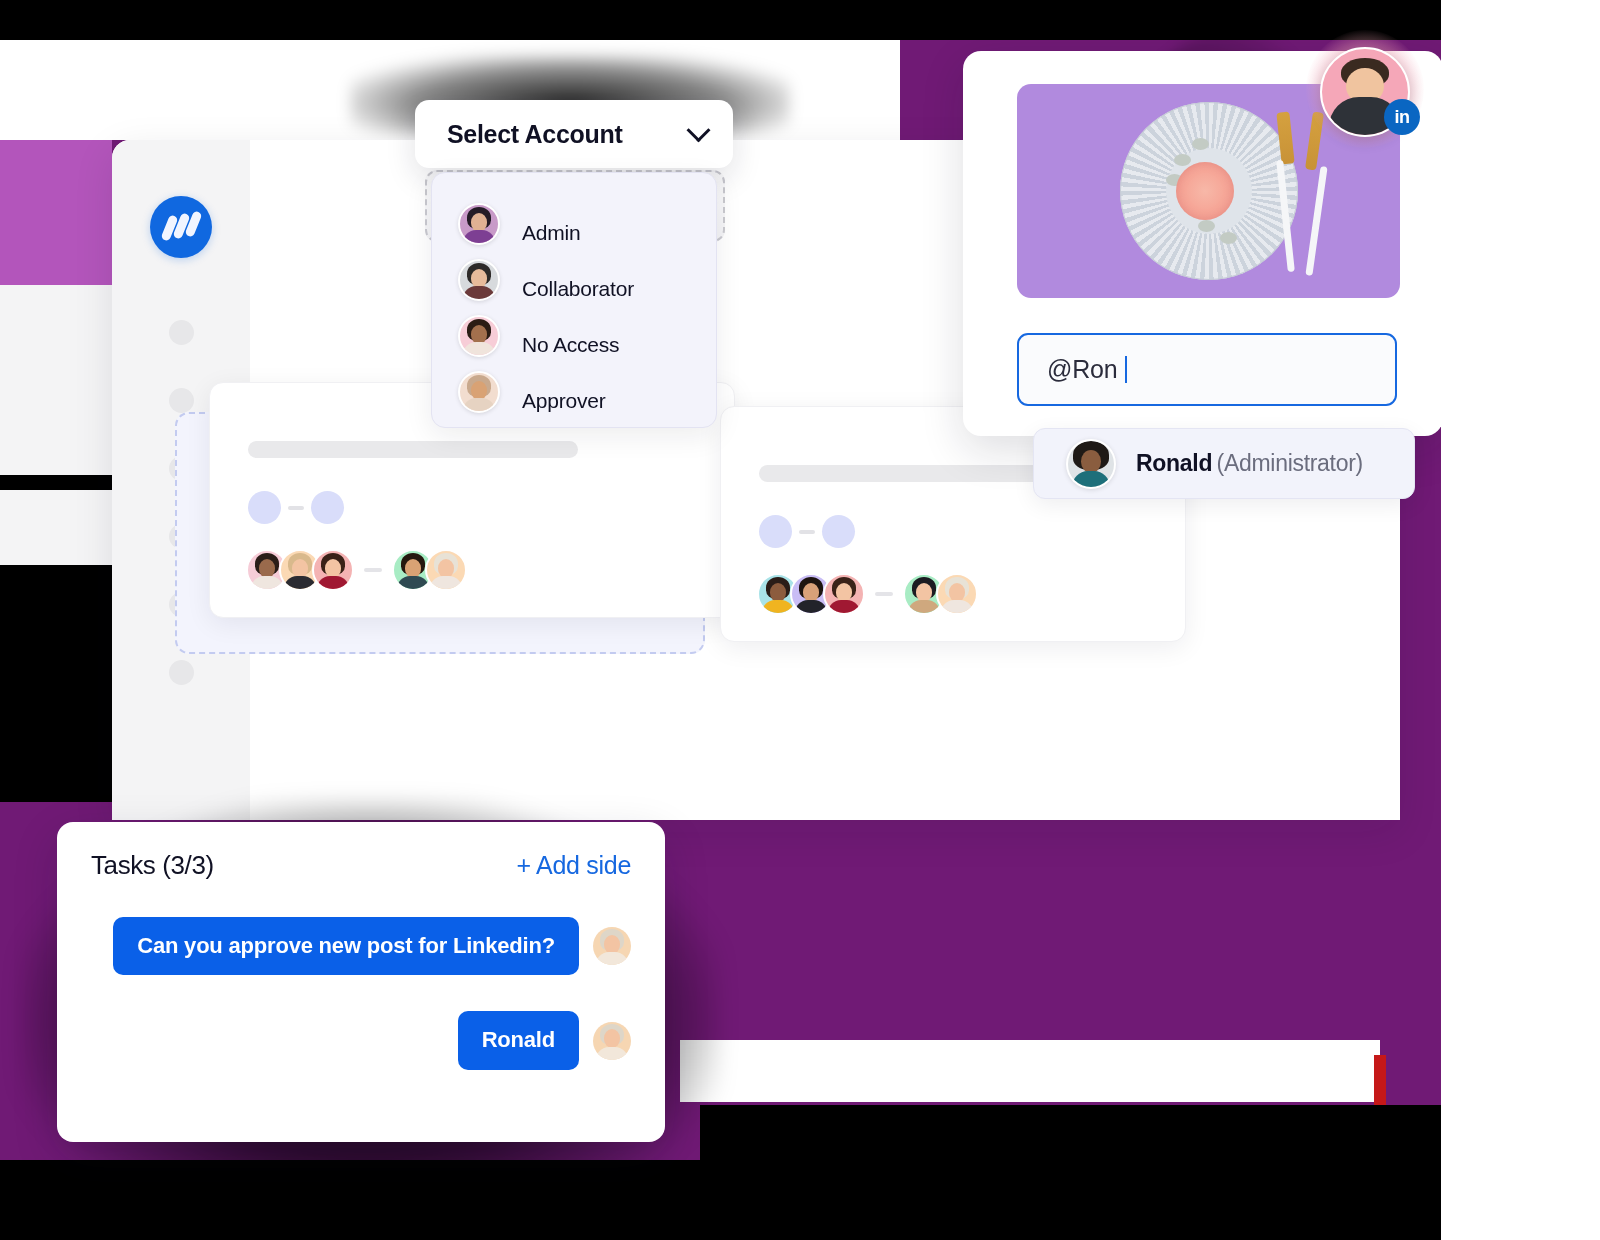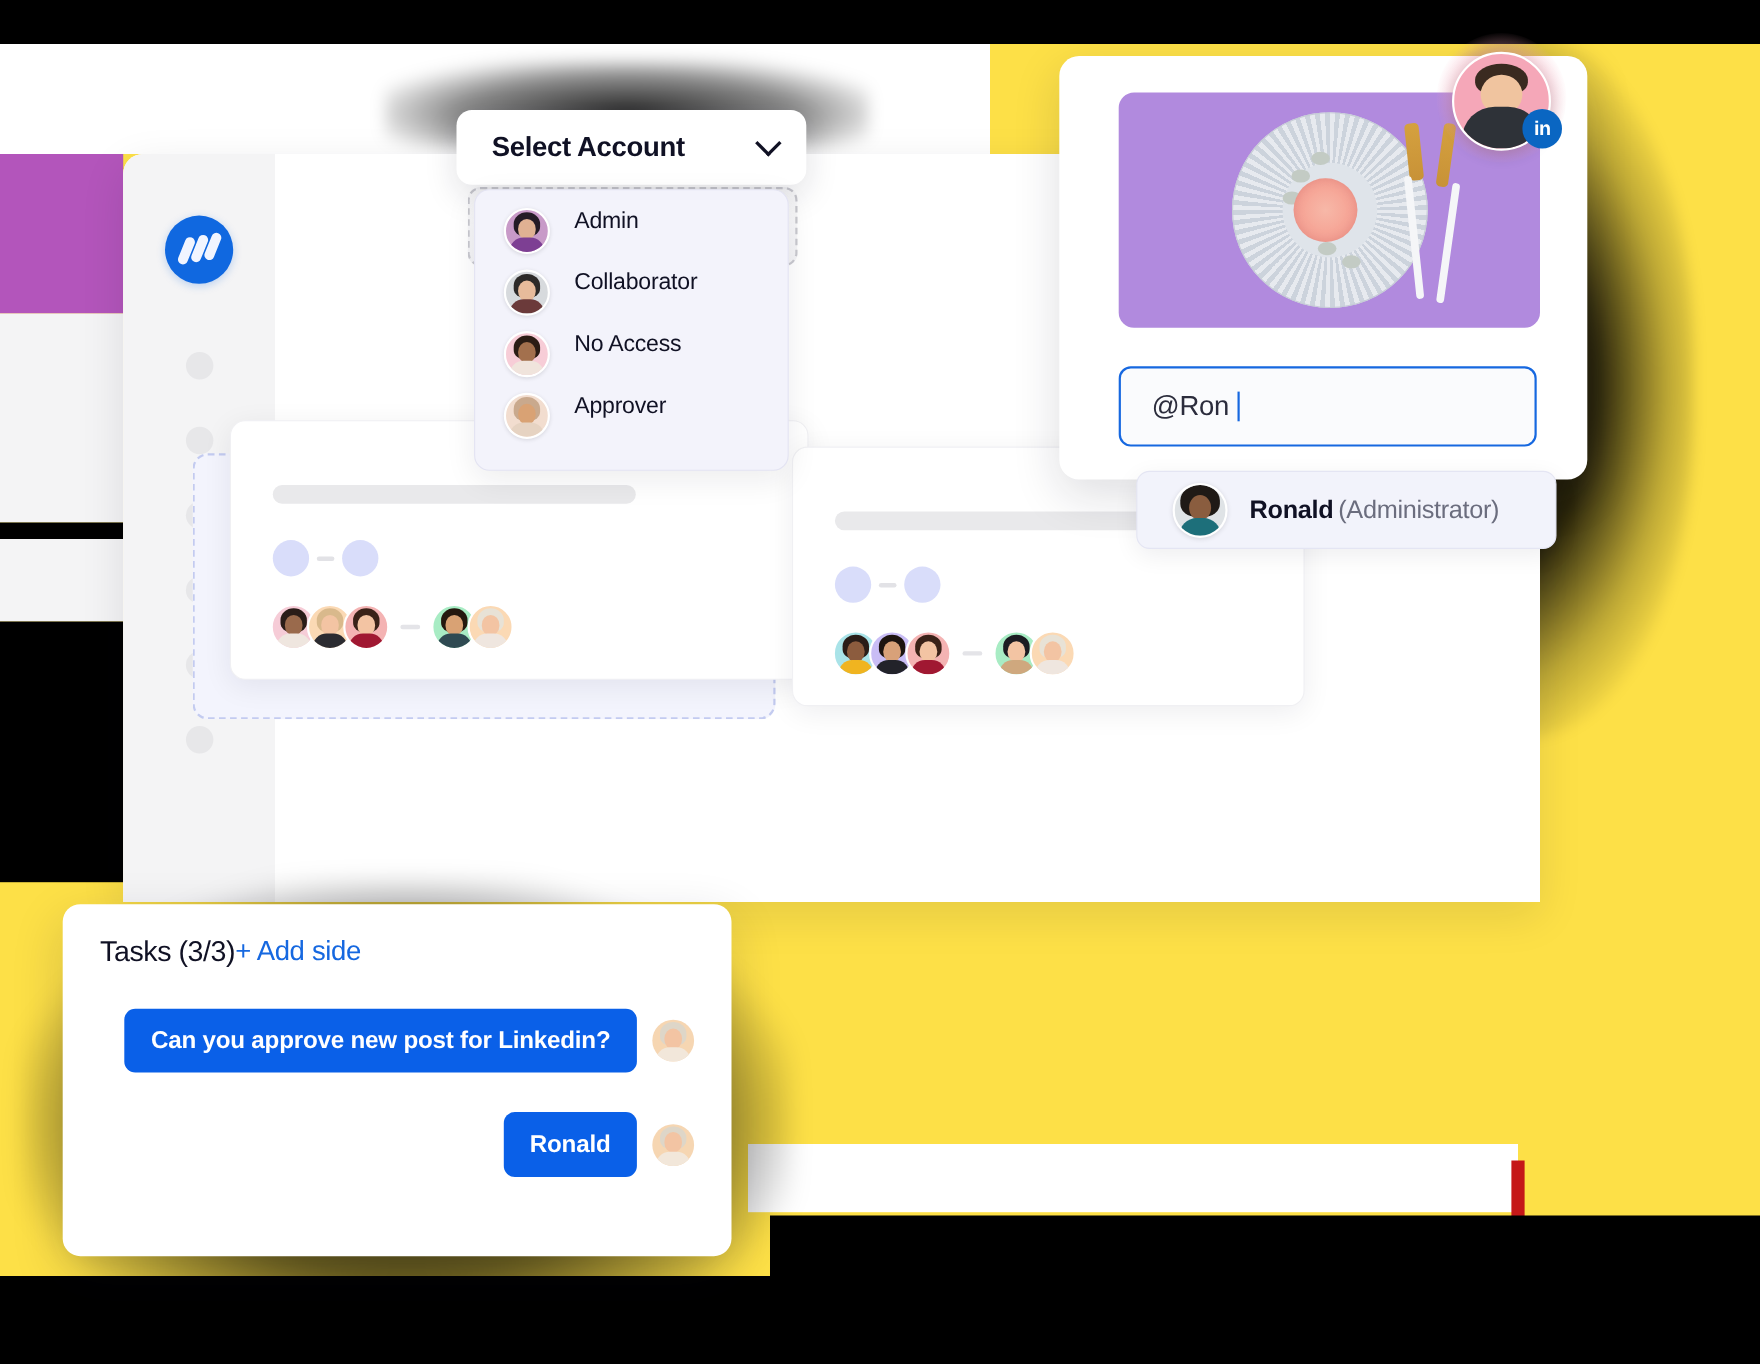--- a/index.html
+++ b/index.html
@@ -2,21 +2,21 @@
 <html><head>
 <meta charset="utf-8">
 <style>
   * { box-sizing: border-box; margin: 0; padding: 0; }
   html, body {
     width: 1600px; height: 1240px;
     background: #ffffff;
     font-family: "Liberation Sans", sans-serif;
     overflow: hidden;
   }
-  #stage { position: relative; width: 1600px; height: 1240px; background: #fde047; overflow: hidden; }
+  #stage { position: relative; width: 1441px; height: 1240px; background: #701a75; overflow: hidden; }
 
   
   .bg-purple-block {
     position: absolute; left: 0; top: 140px; width: 112px; height: 145px;
     background: #b355bb;
   }
   .bg-white-band {
     position: absolute; left: 0; top: 40px; width: 900px; height: 100px;
     background: #ffffff;
   }
@@ -156,21 +156,21 @@
   }
   .select-account .label { font-size: 25px; font-weight: 600; color: #101124; letter-spacing: -0.3px; }
   .chev { width: 17px; height: 17px; border-right: 3.5px solid #101124; border-bottom: 3.5px solid #101124;
           transform: rotate(45deg) translate(-3px,-3px); }
 
   .role-menu {
     position: absolute; left: 431px; top: 172px; width: 286px; height: 256px;
     background: #f3f3fb; border: 1px solid #e3e3f2; border-radius: 14px;
     padding: 16px 0; box-shadow: 0 8px 28px rgba(20,20,43,0.08);
   }
-  .role-item { display: flex; align-items: flex-start; height: 56px; padding: 0 0 0 26px; gap: 22px; cursor: pointer; }
+  .role-item { display: flex; align-items: flex-end; height: 56px; padding: 0 0 0 26px; gap: 22px; cursor: pointer; }
   .role-avatar { width: 42px; height: 42px; border-radius: 50%; border: 2.5px solid #fff; overflow: hidden; position: relative;
                  box-shadow: 0 1px 4px rgba(0,0,0,0.12); flex: none; }
   .role-label { font-size: 21px; color: #101124; font-weight: 500; letter-spacing: -0.2px; }
 
   
   .post-card {
     position: absolute; left: 963px; top: 51px; width: 480px; height: 385px;
     background: #fff; border-radius: 18px;
     box-shadow: 0 14px 44px rgba(20,20,43,0.14);
   }
@@ -238,21 +238,21 @@
     font-size: 18px; font-weight: 700; letter-spacing: -0.5px;
   }
 
   
   .tasks-card {
     position: absolute; left: 57px; top: 822px; width: 608px; height: 320px;
     background: #fff; border-radius: 16px;
     box-shadow: 0 16px 46px rgba(20,20,43,0.16);
     padding: 28px 34px;
   }
-  .tasks-head { display: flex; align-items: center; justify-content: flex-start; }
+  .tasks-head { display: flex; align-items: center; justify-content: space-between; }
   .tasks-title { font-size: 26px; font-weight: 500; color: #101124; letter-spacing: -0.4px; }
   .add-task { font-size: 25px; font-weight: 500; color: #1668e0; letter-spacing: -0.3px; cursor: pointer; }
 
   .msg-row { display: flex; align-items: center; margin-top: 36px; }
   .bubble-blue {
     background: #0a60e8; color: #fff; border-radius: 10px;
     font-size: 22px; font-weight: 600; letter-spacing: -0.2px;
     padding: 16px 24px; line-height: 1.2;
   }
   .bubble-white {

